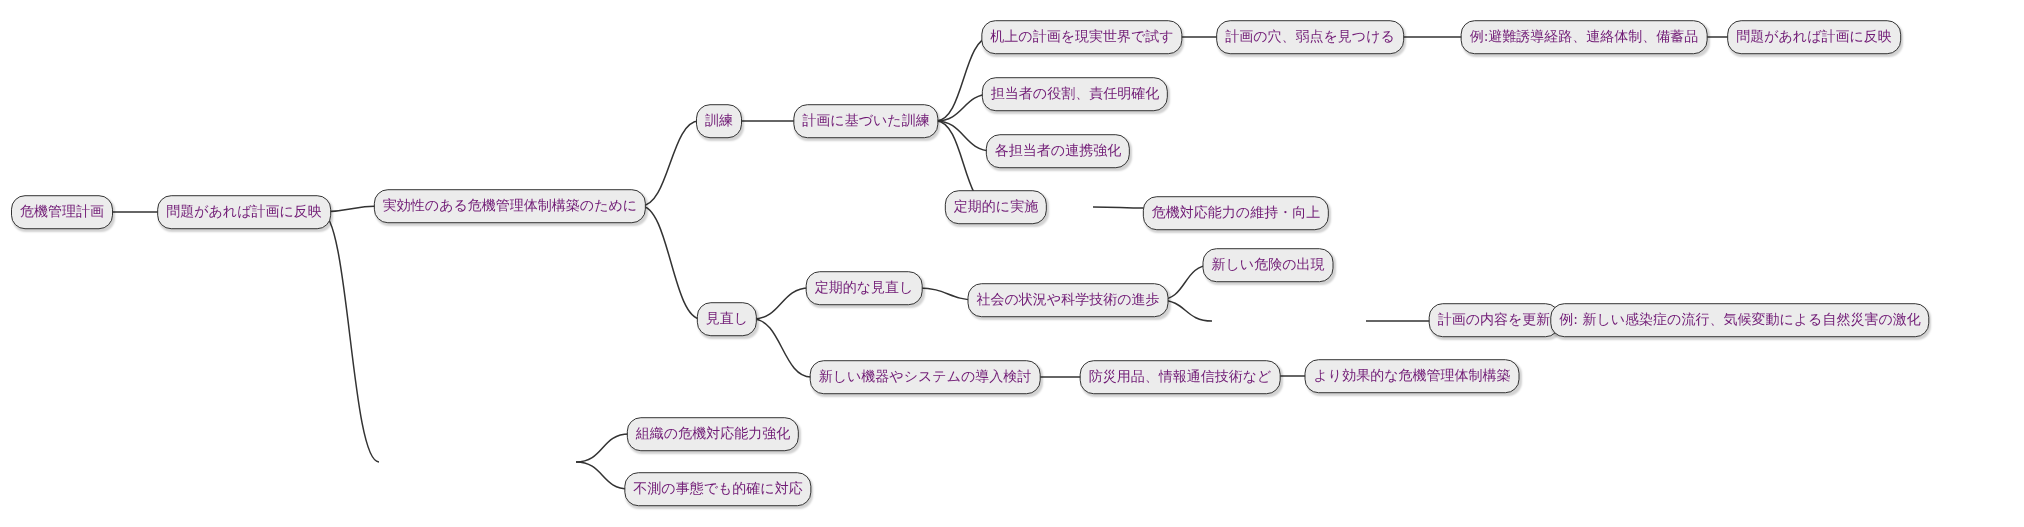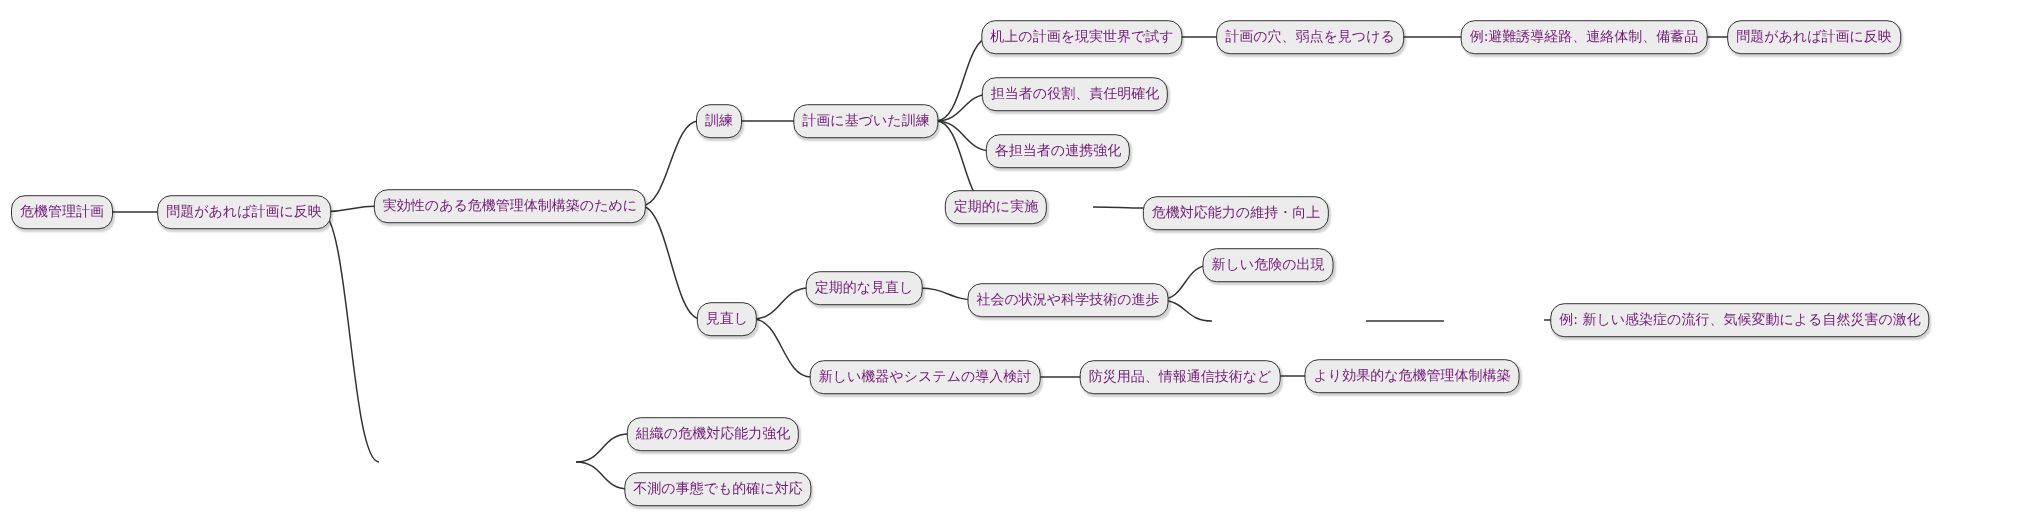--- a/index.html
+++ b/index.html
@@ -79,20 +79,21 @@
   <div class="node" style="left:1584px;top:37px">例:避難誘導経路、連絡体制、備蓄品</div>
   <div class="node" style="left:1814px;top:37px">問題があれば計画に反映</div>
   <div class="node" style="left:1075px;top:94px">担当者の役割、責任明確化</div>
   <div class="node" style="left:1058px;top:151px">各担当者の連携強化</div>
   <div class="node" style="left:996px;top:207px">定期的に実施</div>
   <div class="node" style="left:1236px;top:213px">危機対応能力の維持・向上</div>
   <div class="node" style="left:727px;top:319px">見直し</div>
   <div class="node" style="left:864px;top:288px">定期的な見直し</div>
   <div class="node" style="left:1068px;top:300px">社会の状況や科学技術の進歩</div>
   <div class="node" style="left:1268px;top:265px">新しい危険の出現</div>
+  <div class="node" style="left:1494px;top:320px">計画の内容を更新</div>
   <div class="node" style="left:1740px;top:320px">例: 新しい感染症の流行、気候変動による自然災害の激化</div>
   <div class="node" style="left:925px;top:377px">新しい機器やシステムの導入検討</div>
   <div class="node" style="left:1180px;top:377px">防災用品、情報通信技術など</div>
   <div class="node" style="left:1412px;top:376px">より効果的な危機管理体制構築</div>
   <div class="node" style="left:713px;top:434px">組織の危機対応能力強化</div>
   <div class="node" style="left:718px;top:489px">不測の事態でも的確に対応</div>
 
 </div>
 
 </body></html>

